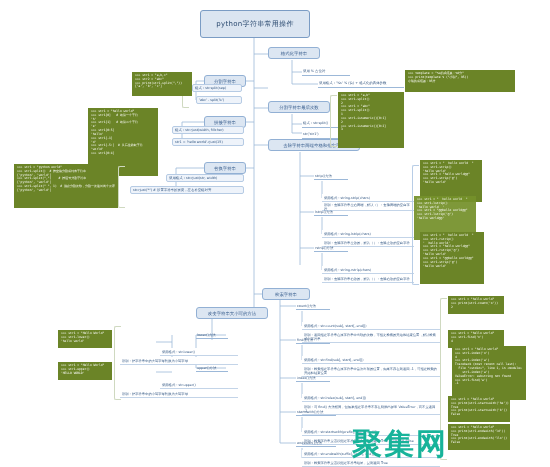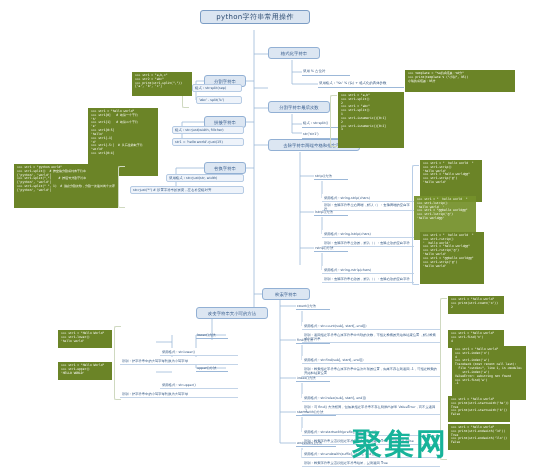--- a/index.html
+++ b/index.html
@@ -127,21 +127,21 @@
       <path d="M204,122 L182,122 L182,138"></path>
       <path d="M182,130 L190,130"></path>
       <path d="M182,142 L190,142"></path>
 
       <path d="M204,168 L176,168 L176,186"></path>
       <path d="M176,178 L184,178"></path>
       <path d="M176,190 L184,190"></path>
     </g>
   </svg>
 
-  <div class="node root" style="left:200px;top:10px;width:110px;height:14px;">python字符串常用操作</div>
+  <div class="node root" style="left:200px;top:10px;width:110px;height:28px;">python字符串常用操作</div>
 
   <div class="node branch" style="left:268px;top:47px;width:52px;height:12px;">格式化字符串</div>
 
   <div class="node branch" style="left:204px;top:75px;width:42px;height:12px;">分割字符串</div>
 
   <div class="node branch" style="left:268px;top:101px;width:62px;height:12px;">分割字符串最后次数</div>
 
   <div class="node branch" style="left:204px;top:116px;width:42px;height:12px;">拼接字符串</div>
 
   <div class="node branch" style="left:268px;top:139px;width:92px;height:12px;">去除字符串两端空格和指定字符</div>

